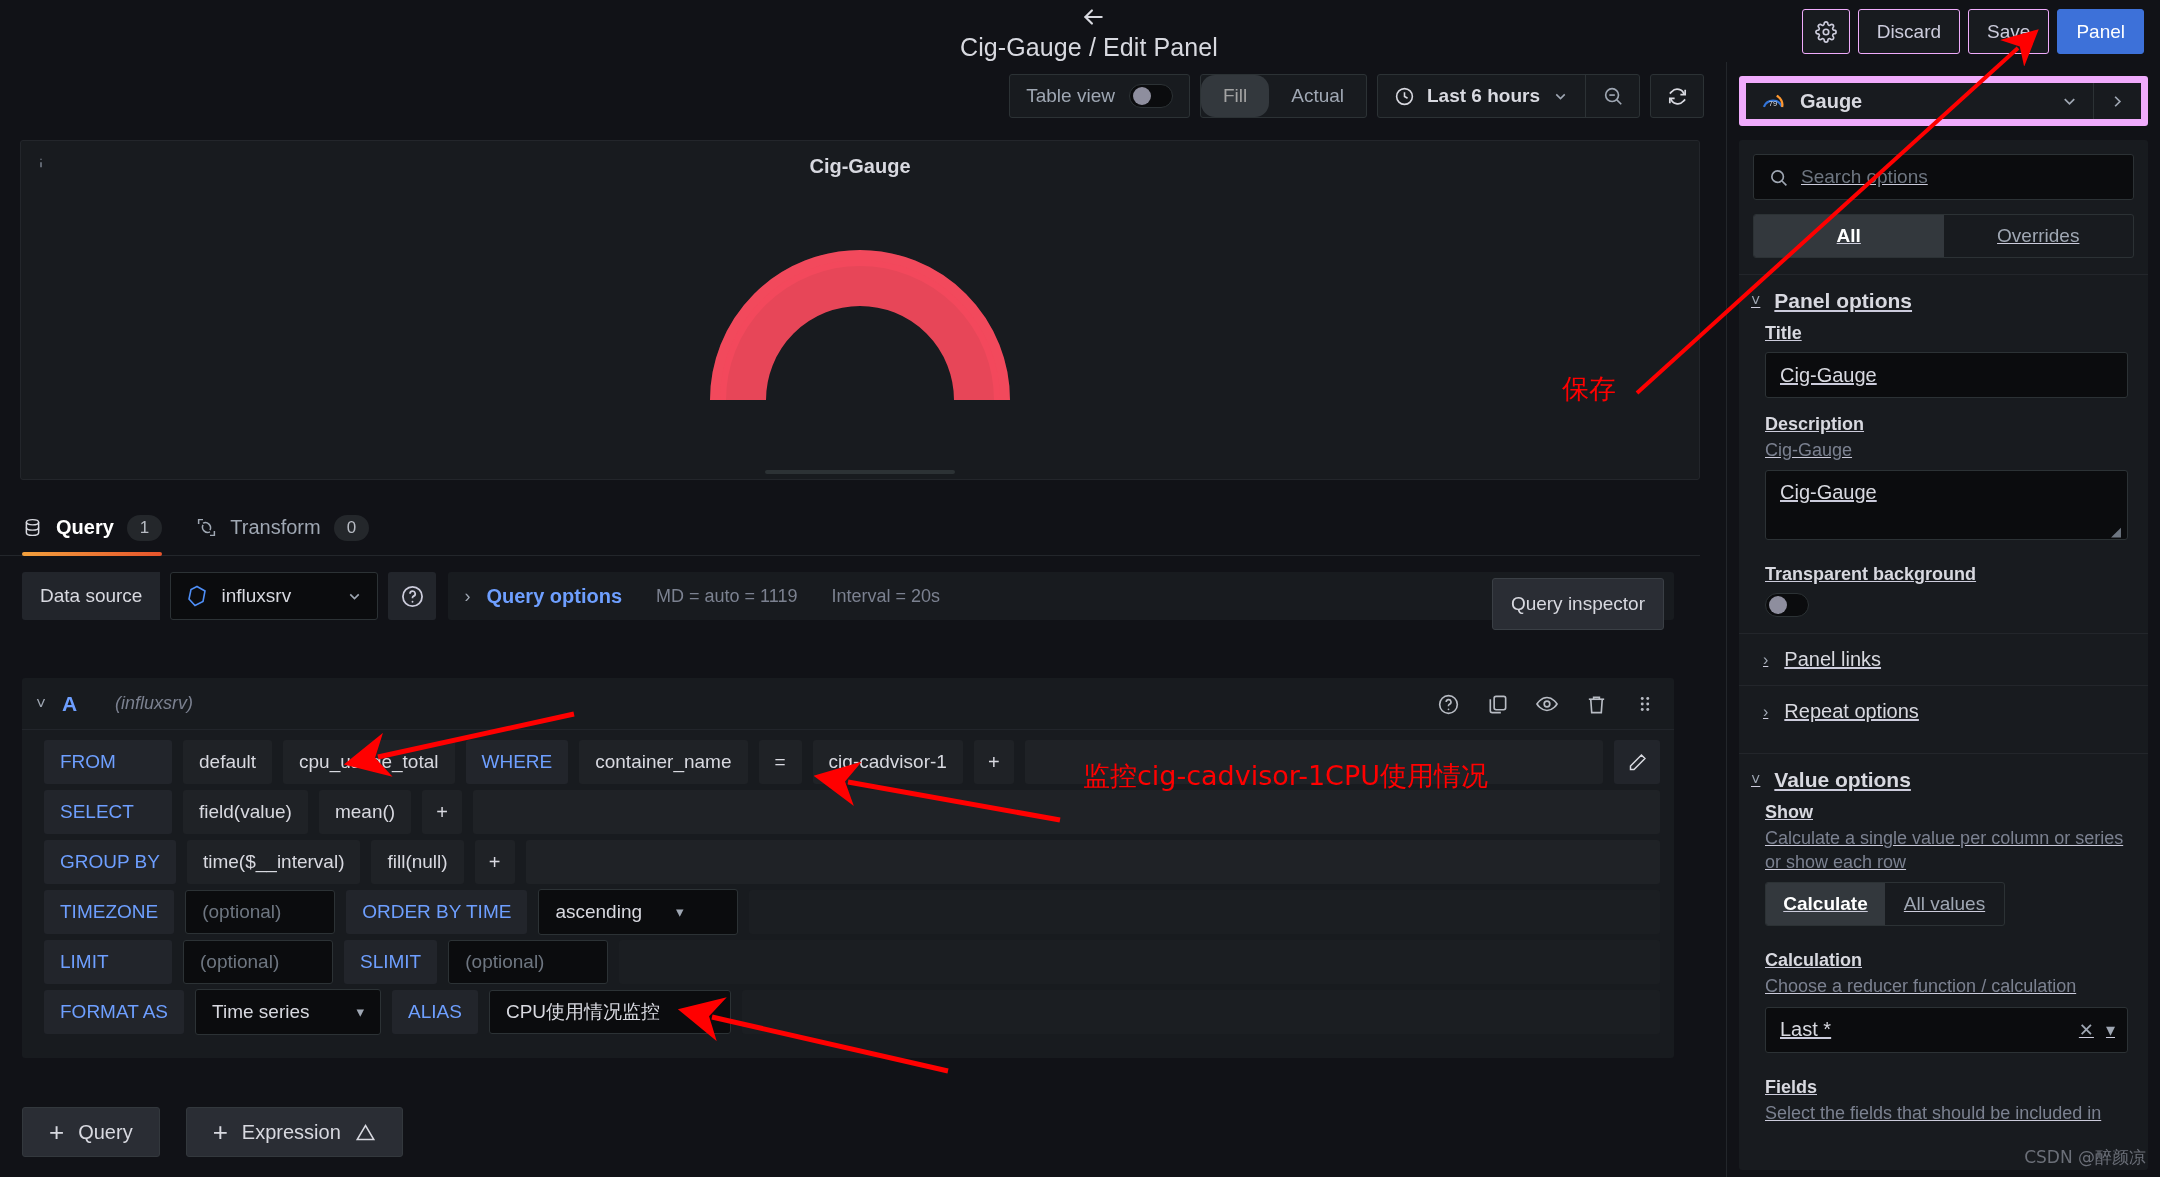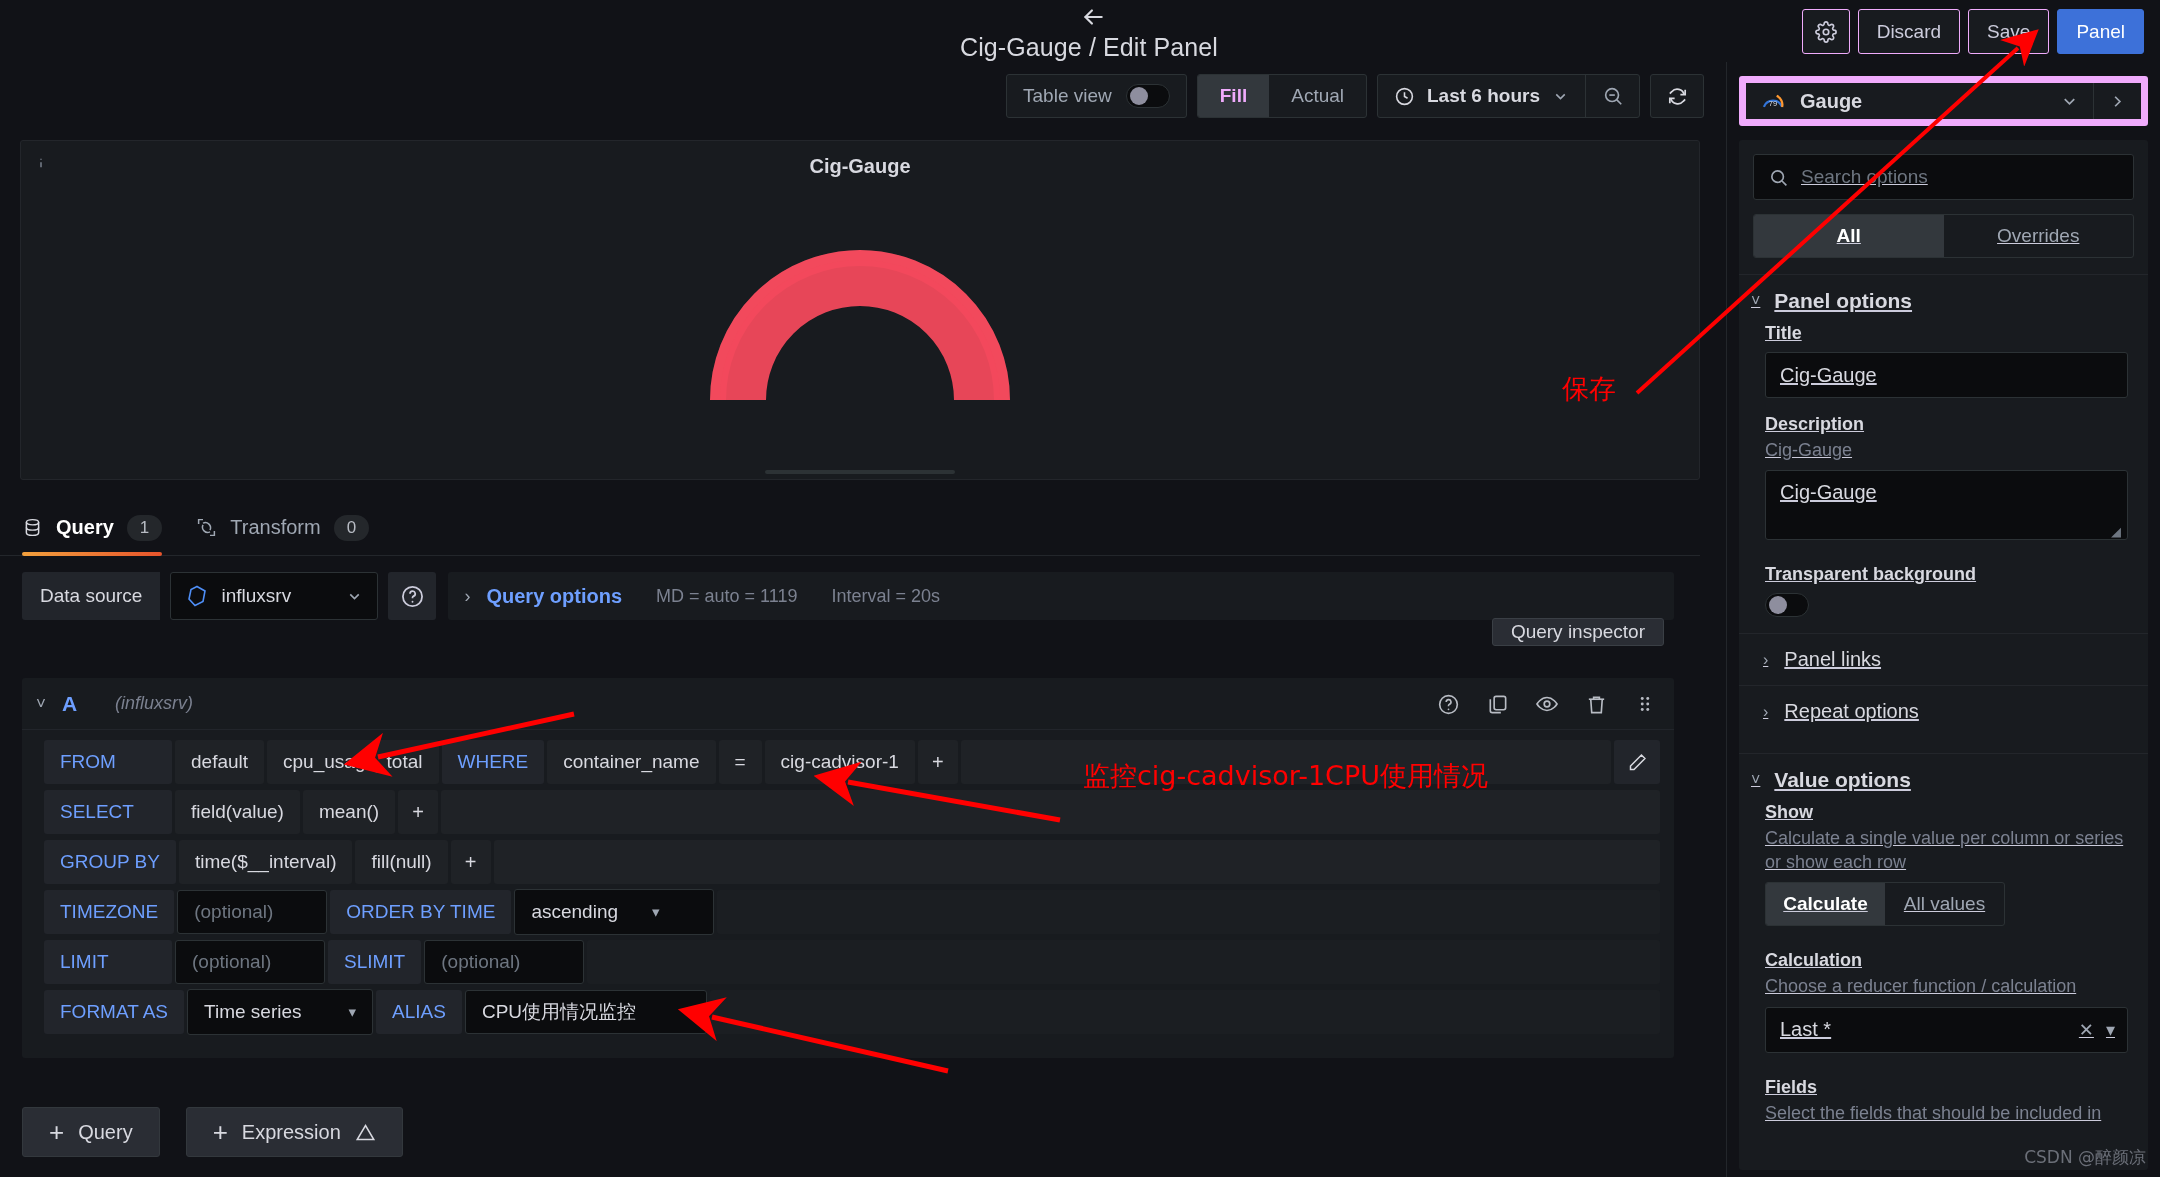--- a/index.html
+++ b/index.html
@@ -59,21 +59,21 @@
     width: 18px; height: 18px; border-radius: 50%; background: #8e8e9e;
   }
   .segmented {
     height: 44px; border: 1px solid #2c3235; border-radius: 3px;
     background: #181b1f; display: flex; overflow: hidden;
   }
   .segmented .seg {
     padding: 0 22px; display: flex; align-items: center;
     font-size: 19px; color: #9fa7b3; cursor: pointer;
   }
-  .segmented .seg.active { background: #33383d; color: #f0abfc; font-weight: 700; }
+  .segmented .seg.active { background: #33383d; color: #a3a3a3; font-weight: 400; border-radius: 14px; }
   .timerange {
     height: 44px; border: 1px solid #2c3235; border-radius: 3px;
     background: #181b1f; display: flex; align-items: center;
   }
   .timerange .tr-main {
     display: flex; align-items: center; gap: 12px; padding: 0 16px;
     font-size: 19px; color: #d8d9e0; font-weight: 600; cursor: pointer;
   }
   .timerange .tr-zoom {
     width: 54px; height: 100%; display: flex; align-items: center;
@@ -151,23 +151,23 @@
   }
   .qopts {
     flex: 1; height: 48px; margin-left: 10px; background: #181b1f;
     border-radius: 3px; display: flex; align-items: center; gap: 16px;
     padding: 0 16px; position: relative;
   }
   .qopts .caret { color: #9fa7b3; font-size: 18px; }
   .qopts .qo-label { color: #6e9fff; font-size: 20px; font-weight: 600; cursor: pointer; }
   .qopts .qo-meta { color: #7b8190; font-size: 18px; margin-left: 18px; }
   .qinspector {
-    position: absolute; right: 10px; top: 6px; height: 28px; padding: 0 18px;
+    position: absolute; right: 10px; top: 6px; height: 52px; padding: 0 18px;
     background: #2a2d34; border: 1px solid #3a3f45; border-radius: 3px;
-    display: flex; align-items: center; font-size: 19px; color: #d8d9e0; cursor: pointer; margin-top: 40px;
+    display: flex; align-items: center; font-size: 19px; color: #d8d9e0; cursor: pointer;
   }
 
   
   .qcard {
     position: absolute; left: 22px; top: 678px; width: 1652px; height: 380px;
     background: #181b1f; border-radius: 3px;
   }
   .qcard-head {
     height: 52px; display: flex; align-items: center; gap: 16px;
     padding-left: 14px; border-bottom: 1px solid #22252b; position: relative;
@@ -175,21 +175,21 @@
   .qcard-head .chev { color: #9fa7b3; font-size: 17px; cursor: pointer; }
   .qcard-head .refid { color: #6e9fff; font-size: 21px; font-weight: 600; }
   .qcard-head .dsname { color: #7b8190; font-size: 18px; font-style: italic; margin-left: 22px; }
   .qcard-actions {
     position: absolute; right: 18px; top: 0; height: 52px;
     display: flex; align-items: center; gap: 26px;
   }
   .qcard-actions .act { cursor: pointer; display: flex; align-items: center; }
 
   .qrows { padding: 10px 14px 0 22px; }
-  .qrow { display: flex; align-items: center; gap: 3px; margin-bottom: 6px; height: 44px; }
+  .qrow { display: flex; align-items: center; gap: 11px; margin-bottom: 6px; height: 44px; }
   .seg-key {
     min-width: 128px; height: 44px; padding: 0 16px; background: #22252b;
     border-radius: 3px; display: flex; align-items: center;
     font-size: 19px; color: #6e9fff; cursor: pointer;
   }
   .seg-val {
     height: 44px; padding: 0 16px; background: #1f2226; border-radius: 3px;
     display: flex; align-items: center; font-size: 19px; color: #d8d9e0; cursor: pointer;
   }
   .seg-plus {

